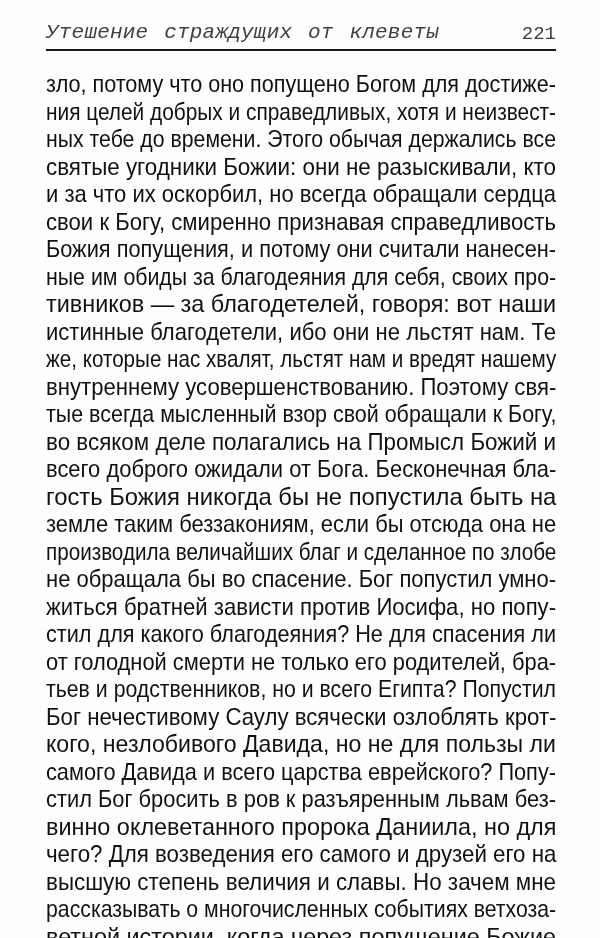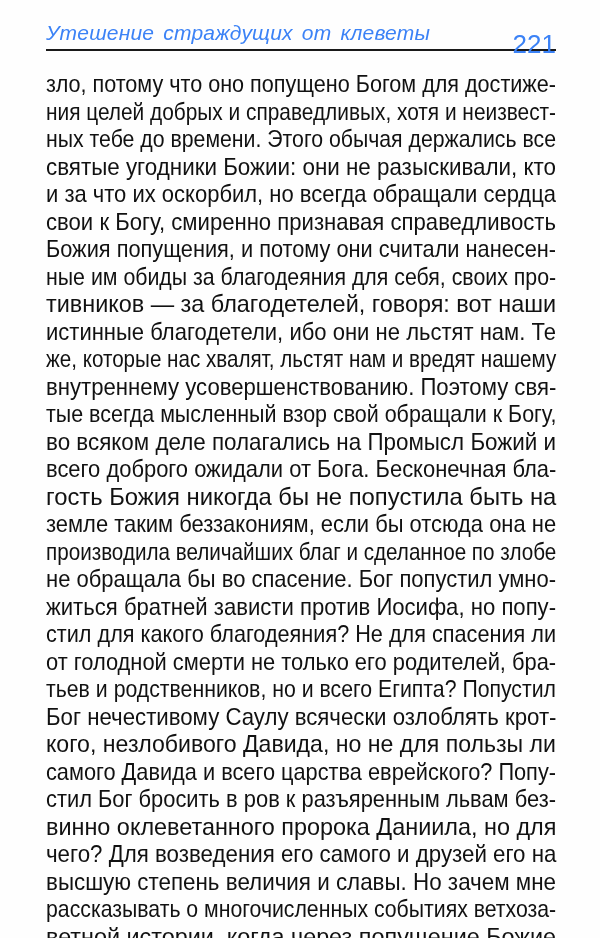--- a/index.html
+++ b/index.html
@@ -1,29 +1,29 @@
 <!DOCTYPE html>
 <html><head>
 <meta charset="utf-8">
 <style>
   html, body { margin: 0; padding: 0; background: #ffffff; }
   body { width: 600px; height: 938px; overflow: hidden; position: relative; }
   .page { position: absolute; left: 0; top: 0; width: 600px; height: 938px; background: #fefefe; }
   .running-head {
     position: absolute; left: 46px; top: 19px; width: 510px; height: 30px;
     border-bottom: 2px solid #1a1a1a;
-    font-family: Liberation Sans, sans-serif; color: #3b82f6;
+    font-family: Liberation Mono, monospace; color: #404040;
   }
   .running-title {
     position: absolute; left: 0; top: 2px;
     font-size: 21px; font-style: italic; letter-spacing: 0.2px; word-spacing: 3px;
   }
   .page-number {
-    position: absolute; right: 0; top: 10px;
-    font-size: 26px;
+    position: absolute; right: 0; top: 4px;
+    font-size: 19px;
   }
   .body-text {
     position: absolute; left: 46px; top: 70px; width: 510px;
     font-family: "Liberation Sans Narrow", "Liberation Sans", sans-serif;
     font-size: 24px; line-height: 27.5px; color: #111;
   }
   .line {
     display: block; white-space: nowrap; height: 27.5px;
     text-align: justify; text-align-last: justify;
     transform-origin: left center;

